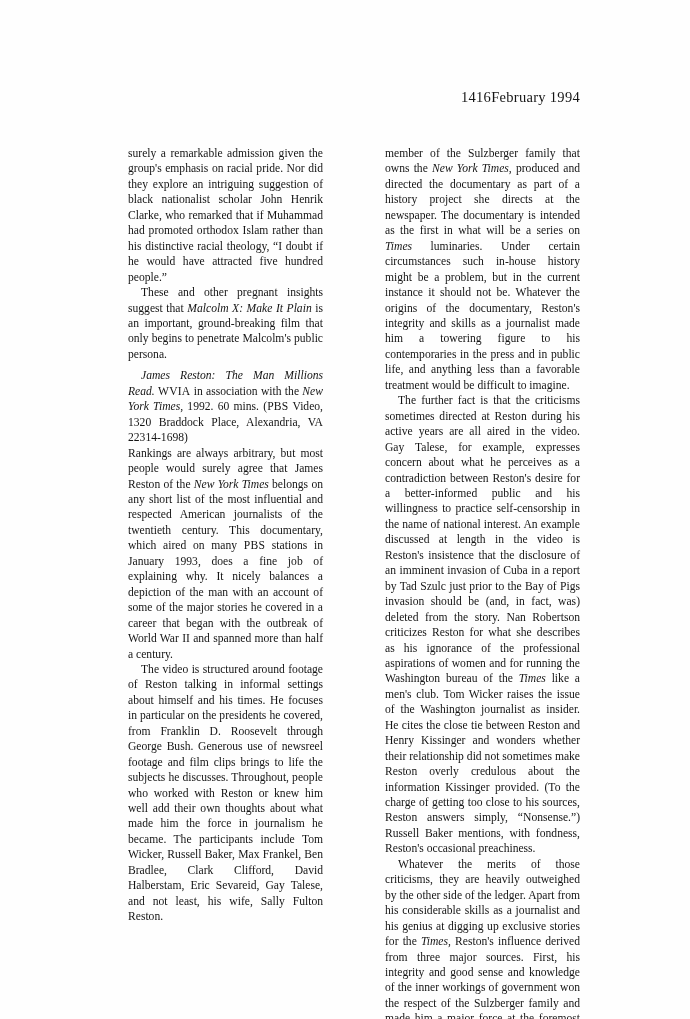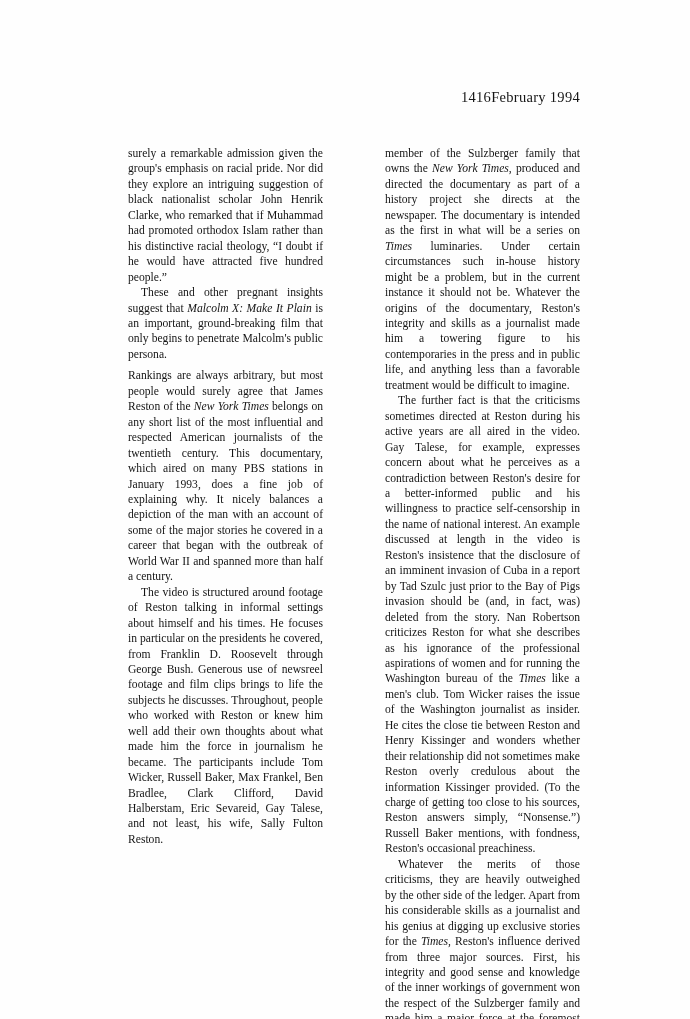--- a/index.html
+++ b/index.html
@@ -116,20 +116,21 @@
 
     <div class="col">
 
       <p class="noindent full">surely a remarkable admission given the group's emphasis on racial pride. Nor did they explore an intriguing suggestion of black nationalist scholar John Henrik Clarke, who remarked that if Muhammad had promoted orthodox Islam rather than his distinctive racial theology, “I doubt if he would have attracted five hundred people.”</p>
 
       <p class="full"><span>These and other pregnant insights suggest that </span><i>Malcolm X: Make It Plain</i><span> is an important, ground-breaking film that only begins to penetrate Malcolm's public persona.</span></p>
 
       <div class="spacer-sig"></div>
 
 
+      <p class="review-head"><i class="vidtitle">James Reston: The Man Millions Read.</i><span class="sc"> WVIA</span><span> in association with the </span><i class="worktitle">New York Times</i><span>, 1992. 60 mins. (</span><span class="sc">PBS</span><span> Video, 1320 Braddock Place, Alexandria, VA 22314-1698)</span></p>
 
       <p class="gap-after-head noindent full"><span>Rankings are always arbitrary, but most people would surely agree that James Reston of the </span><i>New York Times</i><span> belongs on any short list of the most influential and respected American journalists of the twentieth century. This documentary, which aired on many </span><span class="sc">PBS</span><span> stations in January 1993, does a fine job of explaining why. It nicely balances a depiction of the man with an account of some of the major stories he covered in a career that began with the outbreak of World War II and spanned more than half a century.</span></p>
 
       <p class="full">The video is structured around footage of Reston talking in informal settings about himself and his times. He focuses in particular on the presidents he covered, from Franklin D. Roosevelt through George Bush. Generous use of newsreel footage and film clips brings to life the subjects he discusses. Throughout, people who worked with Reston or knew him well add their own thoughts about what made him the force in journalism he became. The participants include Tom Wicker, Russell Baker, Max Frankel, Ben Bradlee, Clark Clifford, David Halberstam, Eric Sevareid, Gay Talese, and not least, his wife, Sally Fulton Reston.</p>
 
     </div>
 
     <div class="col">
 
       <p class="noindent full"><span>member of the Sulzberger family that owns the </span><i>New York Times</i><span>, produced and directed the documentary as part of a history project she directs at the newspaper. The documentary is intended as the first in what will be a series on </span><i>Times</i><span> luminaries. Under certain circumstances such in-house history might be a problem, but in the current instance it should not be. Whatever the origins of the documentary, Reston's integrity and skills as a journalist made him a towering figure to his contemporaries in the press and in public life, and anything less than a favorable treatment would be difficult to imagine.</span></p>

